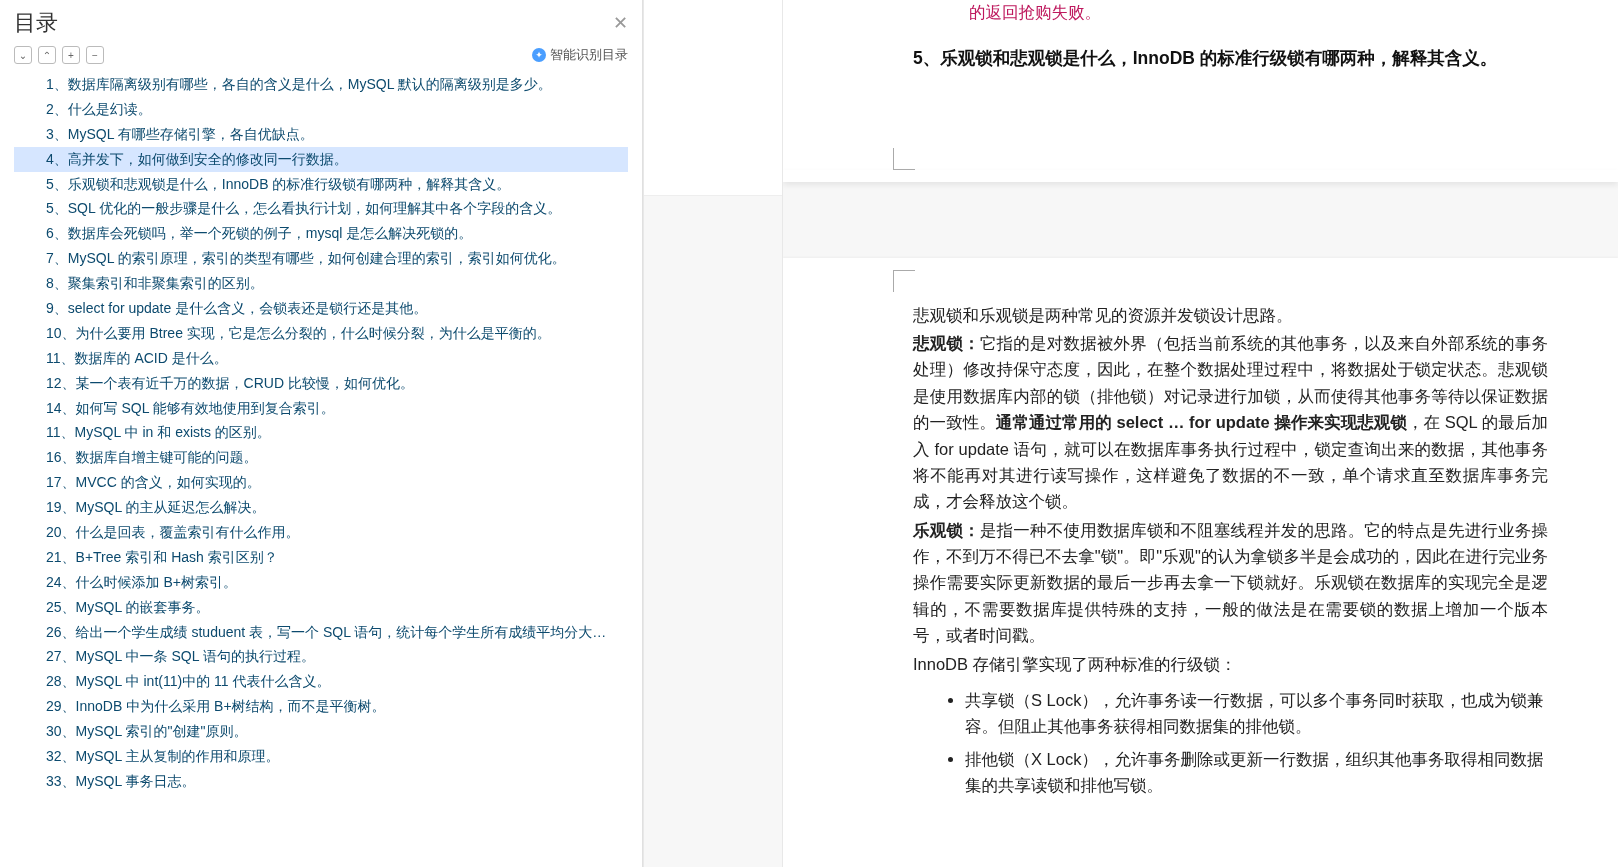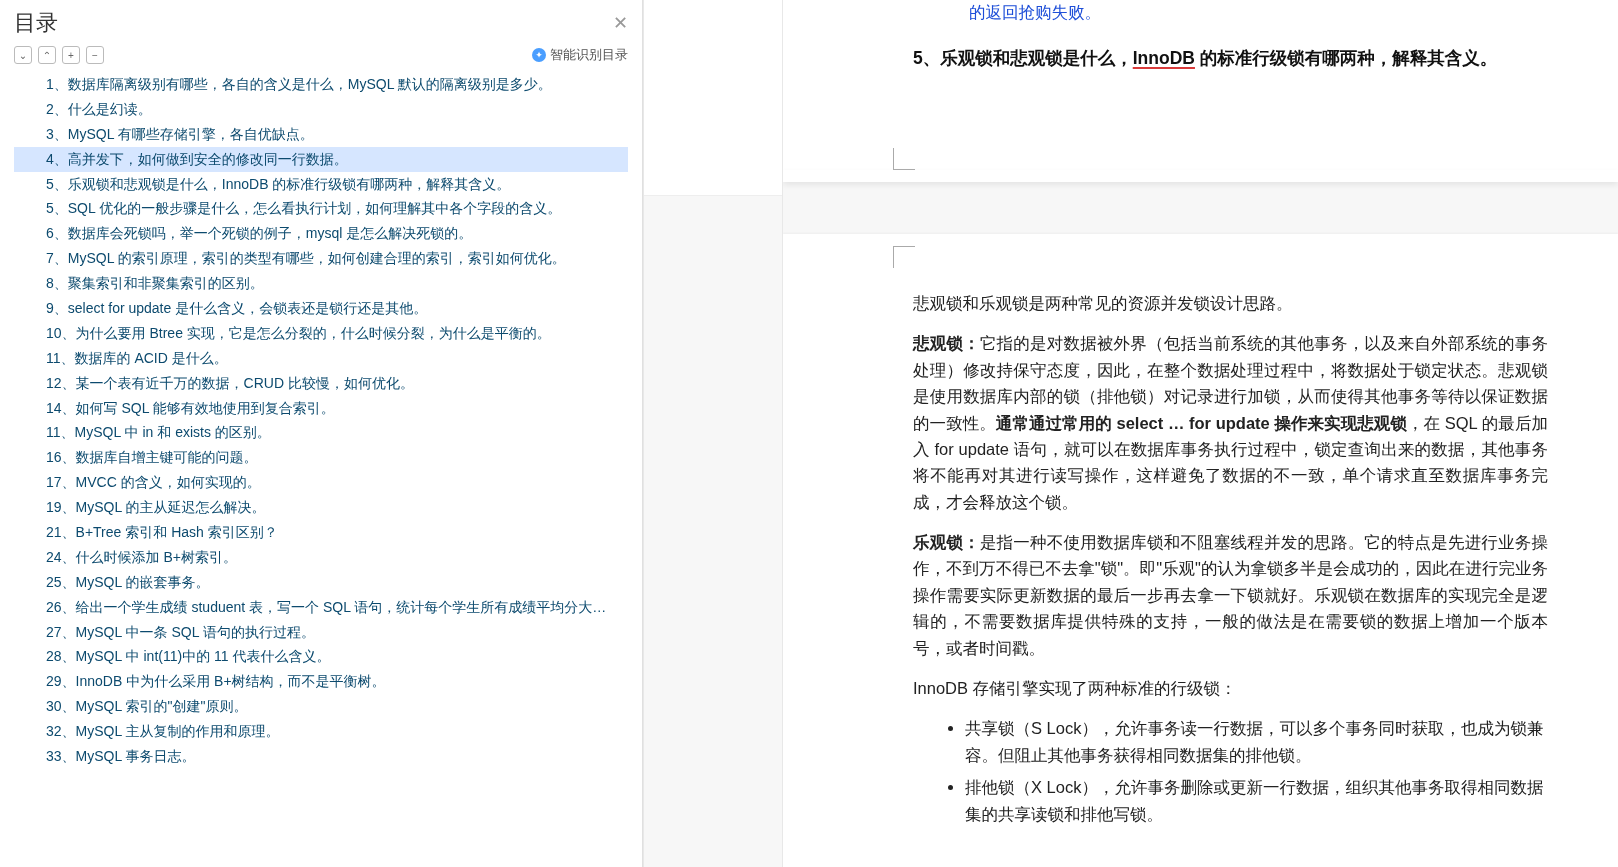--- a/index.html
+++ b/index.html
@@ -141,45 +141,44 @@
   .corner-r {
     position:absolute;
     width:22px; height:22px;
     border-bottom:1px solid #aaa;
     border-left:1px solid #aaa;
     top:-22px;
     left:110px;
   }
   .frag-text {
     font-size: 16.5px;
-    color: #1d4ed8;
+    color: #be185d;
     line-height: 1.55;
   }
   .heading-line {
     font-size: 17.5px;
     font-weight: bold;
     color: #111;
     margin: 18px 0 8px 0;
     line-height:1.6;
   }
   .heading-line .underlined {
-    text-decoration: underline;
     text-decoration-color: #d93a3a;
     text-decoration-thickness: 2px;
     text-underline-offset: 3px;
   }
   .page2 {
     background:#fff;
     flex:1;
     padding: 30px 70px 30px 130px;
     font-size: 16.5px;
     color: #222;
     line-height: 1.6;
   }
-  .para { margin: 14px 0; text-align: justify;}
+  .para { margin: 2px 0; text-align: justify;}
   .strong { font-weight: bold; }
   ul.bullets {
     list-style: disc;
     margin: 10px 0 10px 52px;
   }
   ul.bullets li { margin: 6px 0; line-height:1.6;}
 </style>
 </head>
 <body>
 
@@ -212,20 +211,21 @@
       <div class="toc-item">8、聚集索引和非聚集索引的区别。</div>
       <div class="toc-item">9、select for update 是什么含义，会锁表还是锁行还是其他。</div>
       <div class="toc-item">10、为什么要用 Btree 实现，它是怎么分裂的，什么时候分裂，为什么是平衡的。</div>
       <div class="toc-item">11、数据库的 ACID 是什么。</div>
       <div class="toc-item">12、某一个表有近千万的数据，CRUD 比较慢，如何优化。</div>
       <div class="toc-item">14、如何写 SQL 能够有效地使用到复合索引。</div>
       <div class="toc-item">11、MySQL 中 in 和 exists 的区别。</div>
       <div class="toc-item">16、数据库自增主键可能的问题。</div>
       <div class="toc-item">17、MVCC 的含义，如何实现的。</div>
       <div class="toc-item">19、MySQL 的主从延迟怎么解决。</div>
+      <div class="toc-item">20、什么是回表，覆盖索引有什么作用。</div>
       <div class="toc-item">21、B+Tree 索引和 Hash 索引区别？</div>
       <div class="toc-item">24、什么时候添加 B+树索引。</div>
       <div class="toc-item">25、MySQL 的嵌套事务。</div>
       <div class="toc-item">26、给出一个学生成绩 studuent 表，写一个 SQL 语句，统计每个学生所有成绩平均分大于 80…</div>
       <div class="toc-item">27、MySQL 中一条 SQL 语句的执行过程。</div>
       <div class="toc-item">28、MySQL 中 int(11)中的 11 代表什么含义。</div>
       <div class="toc-item">29、InnoDB 中为什么采用 B+树结构，而不是平衡树。</div>
       <div class="toc-item">30、MySQL 索引的"创建"原则。</div>
       <div class="toc-item">32、MySQL 主从复制的作用和原理。</div>
       <div class="toc-item">33、MySQL 事务日志。</div>

